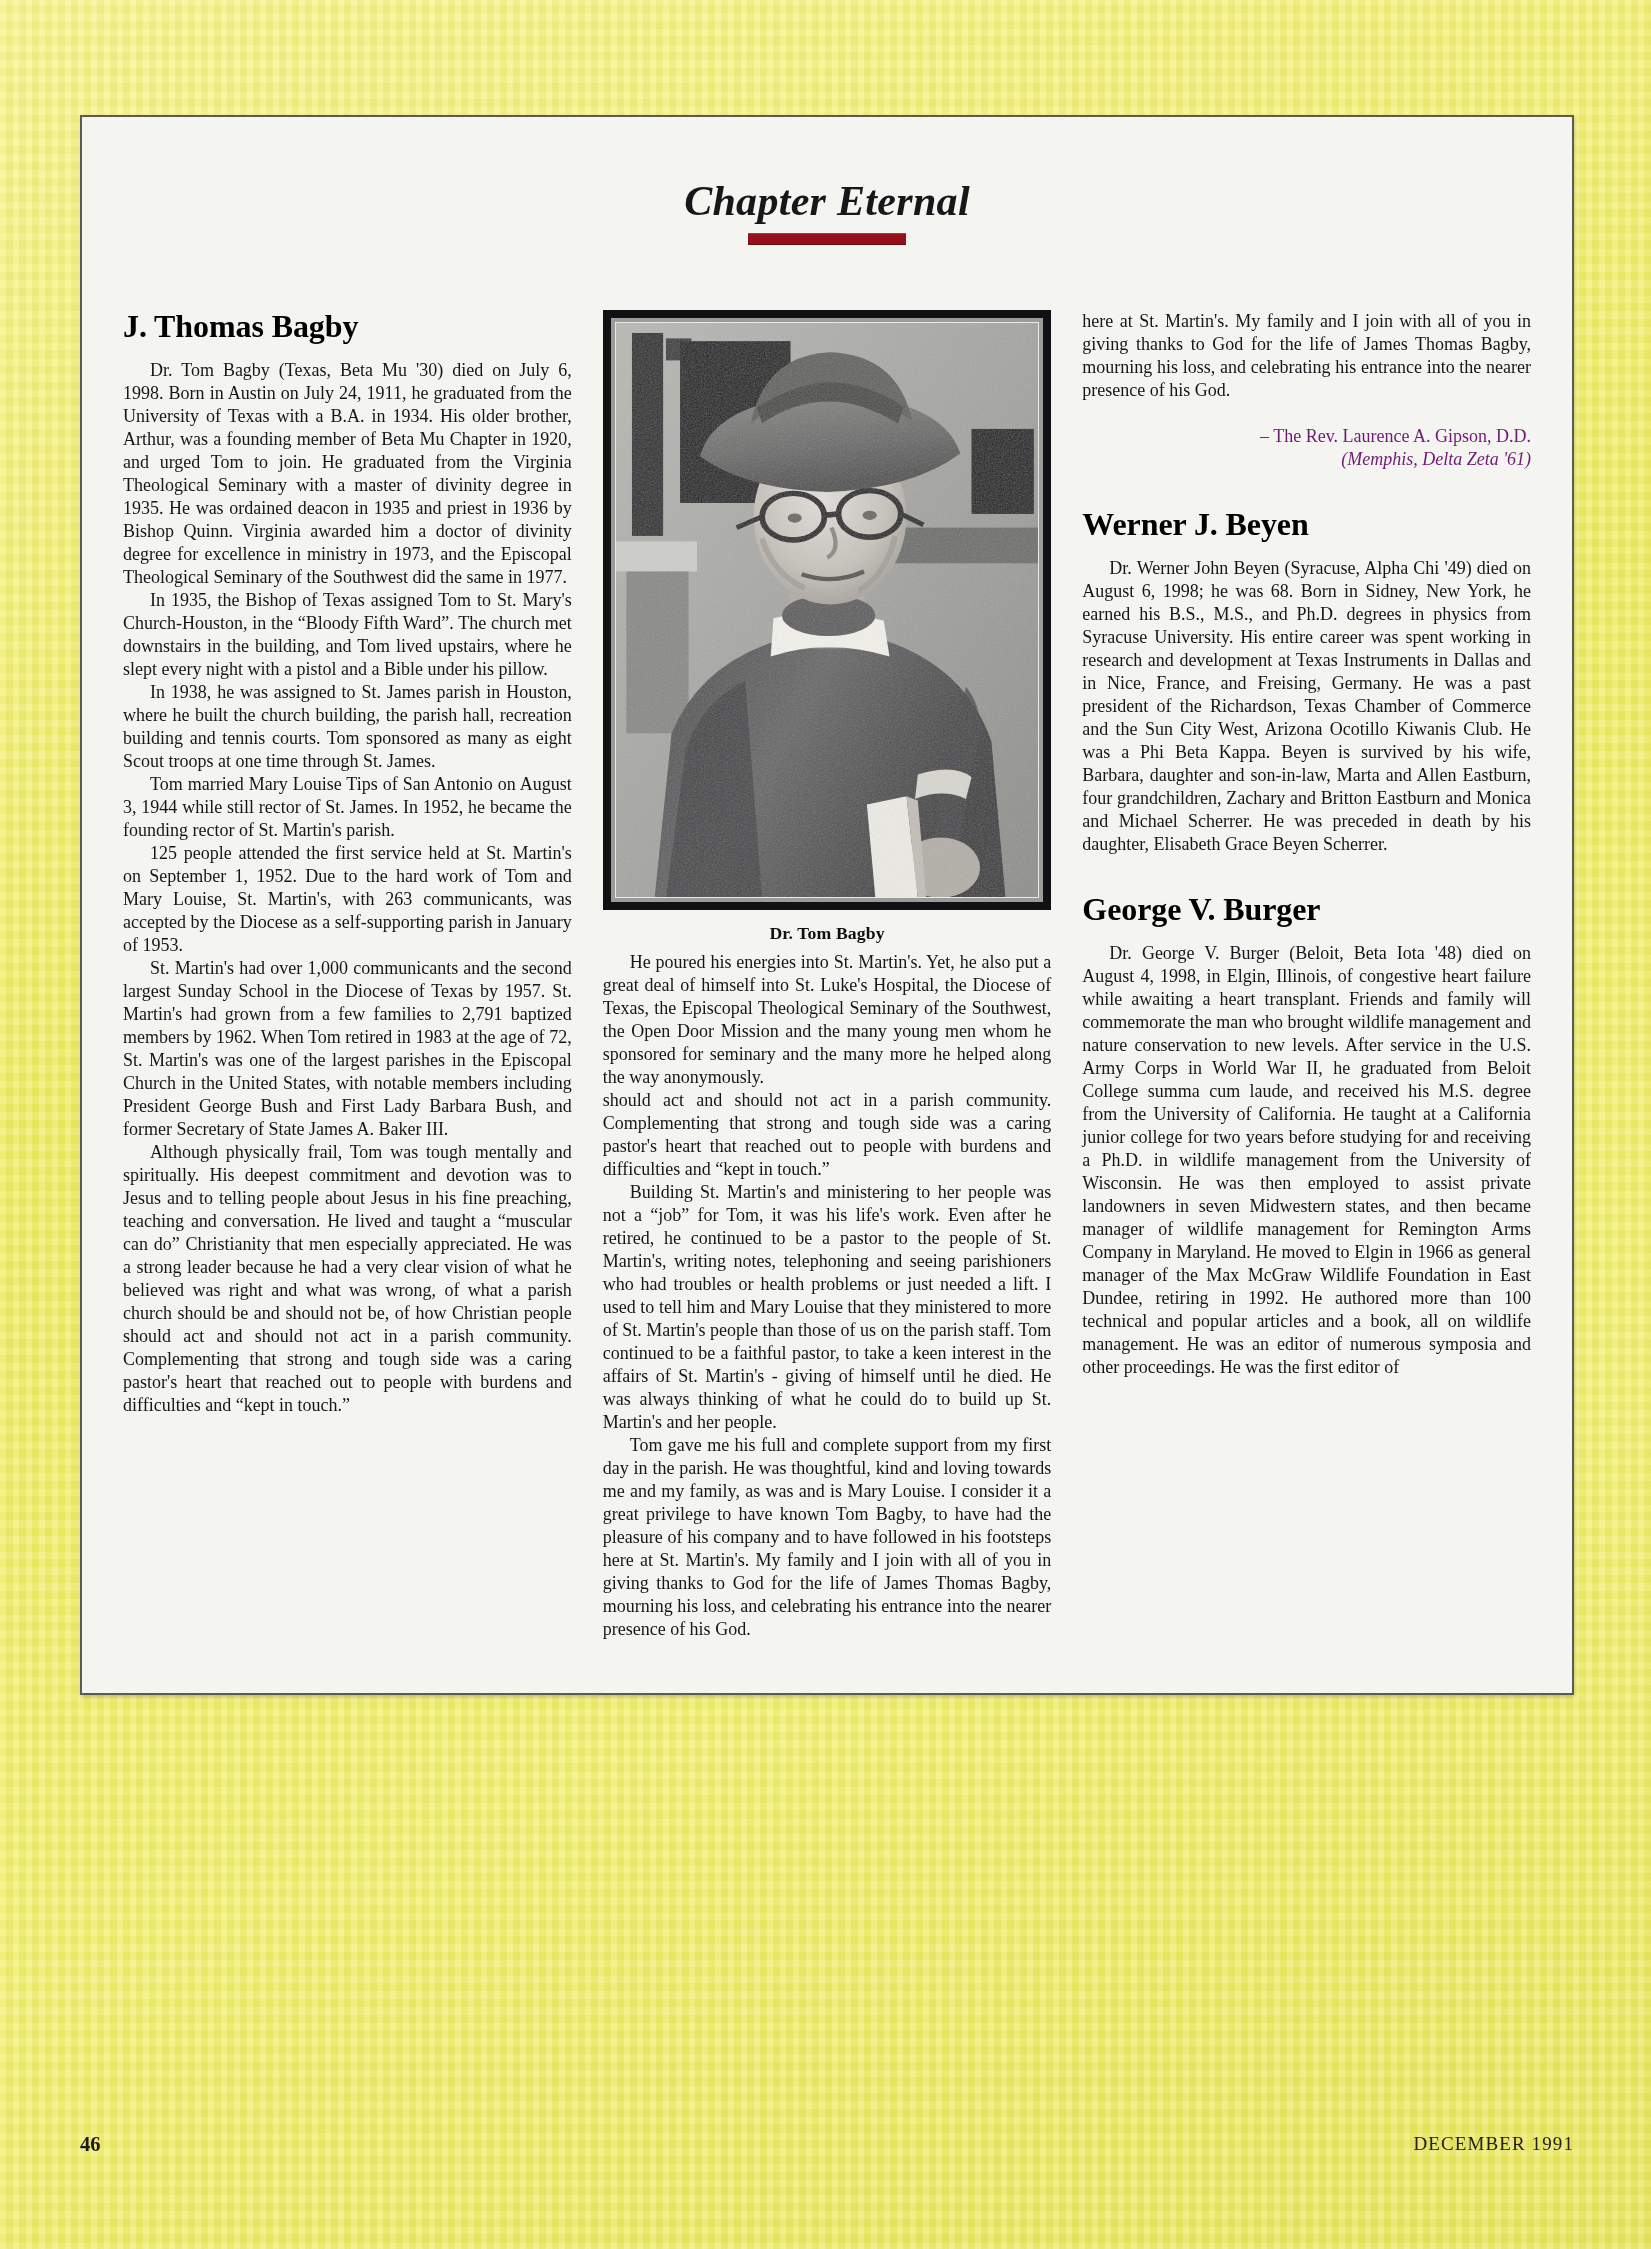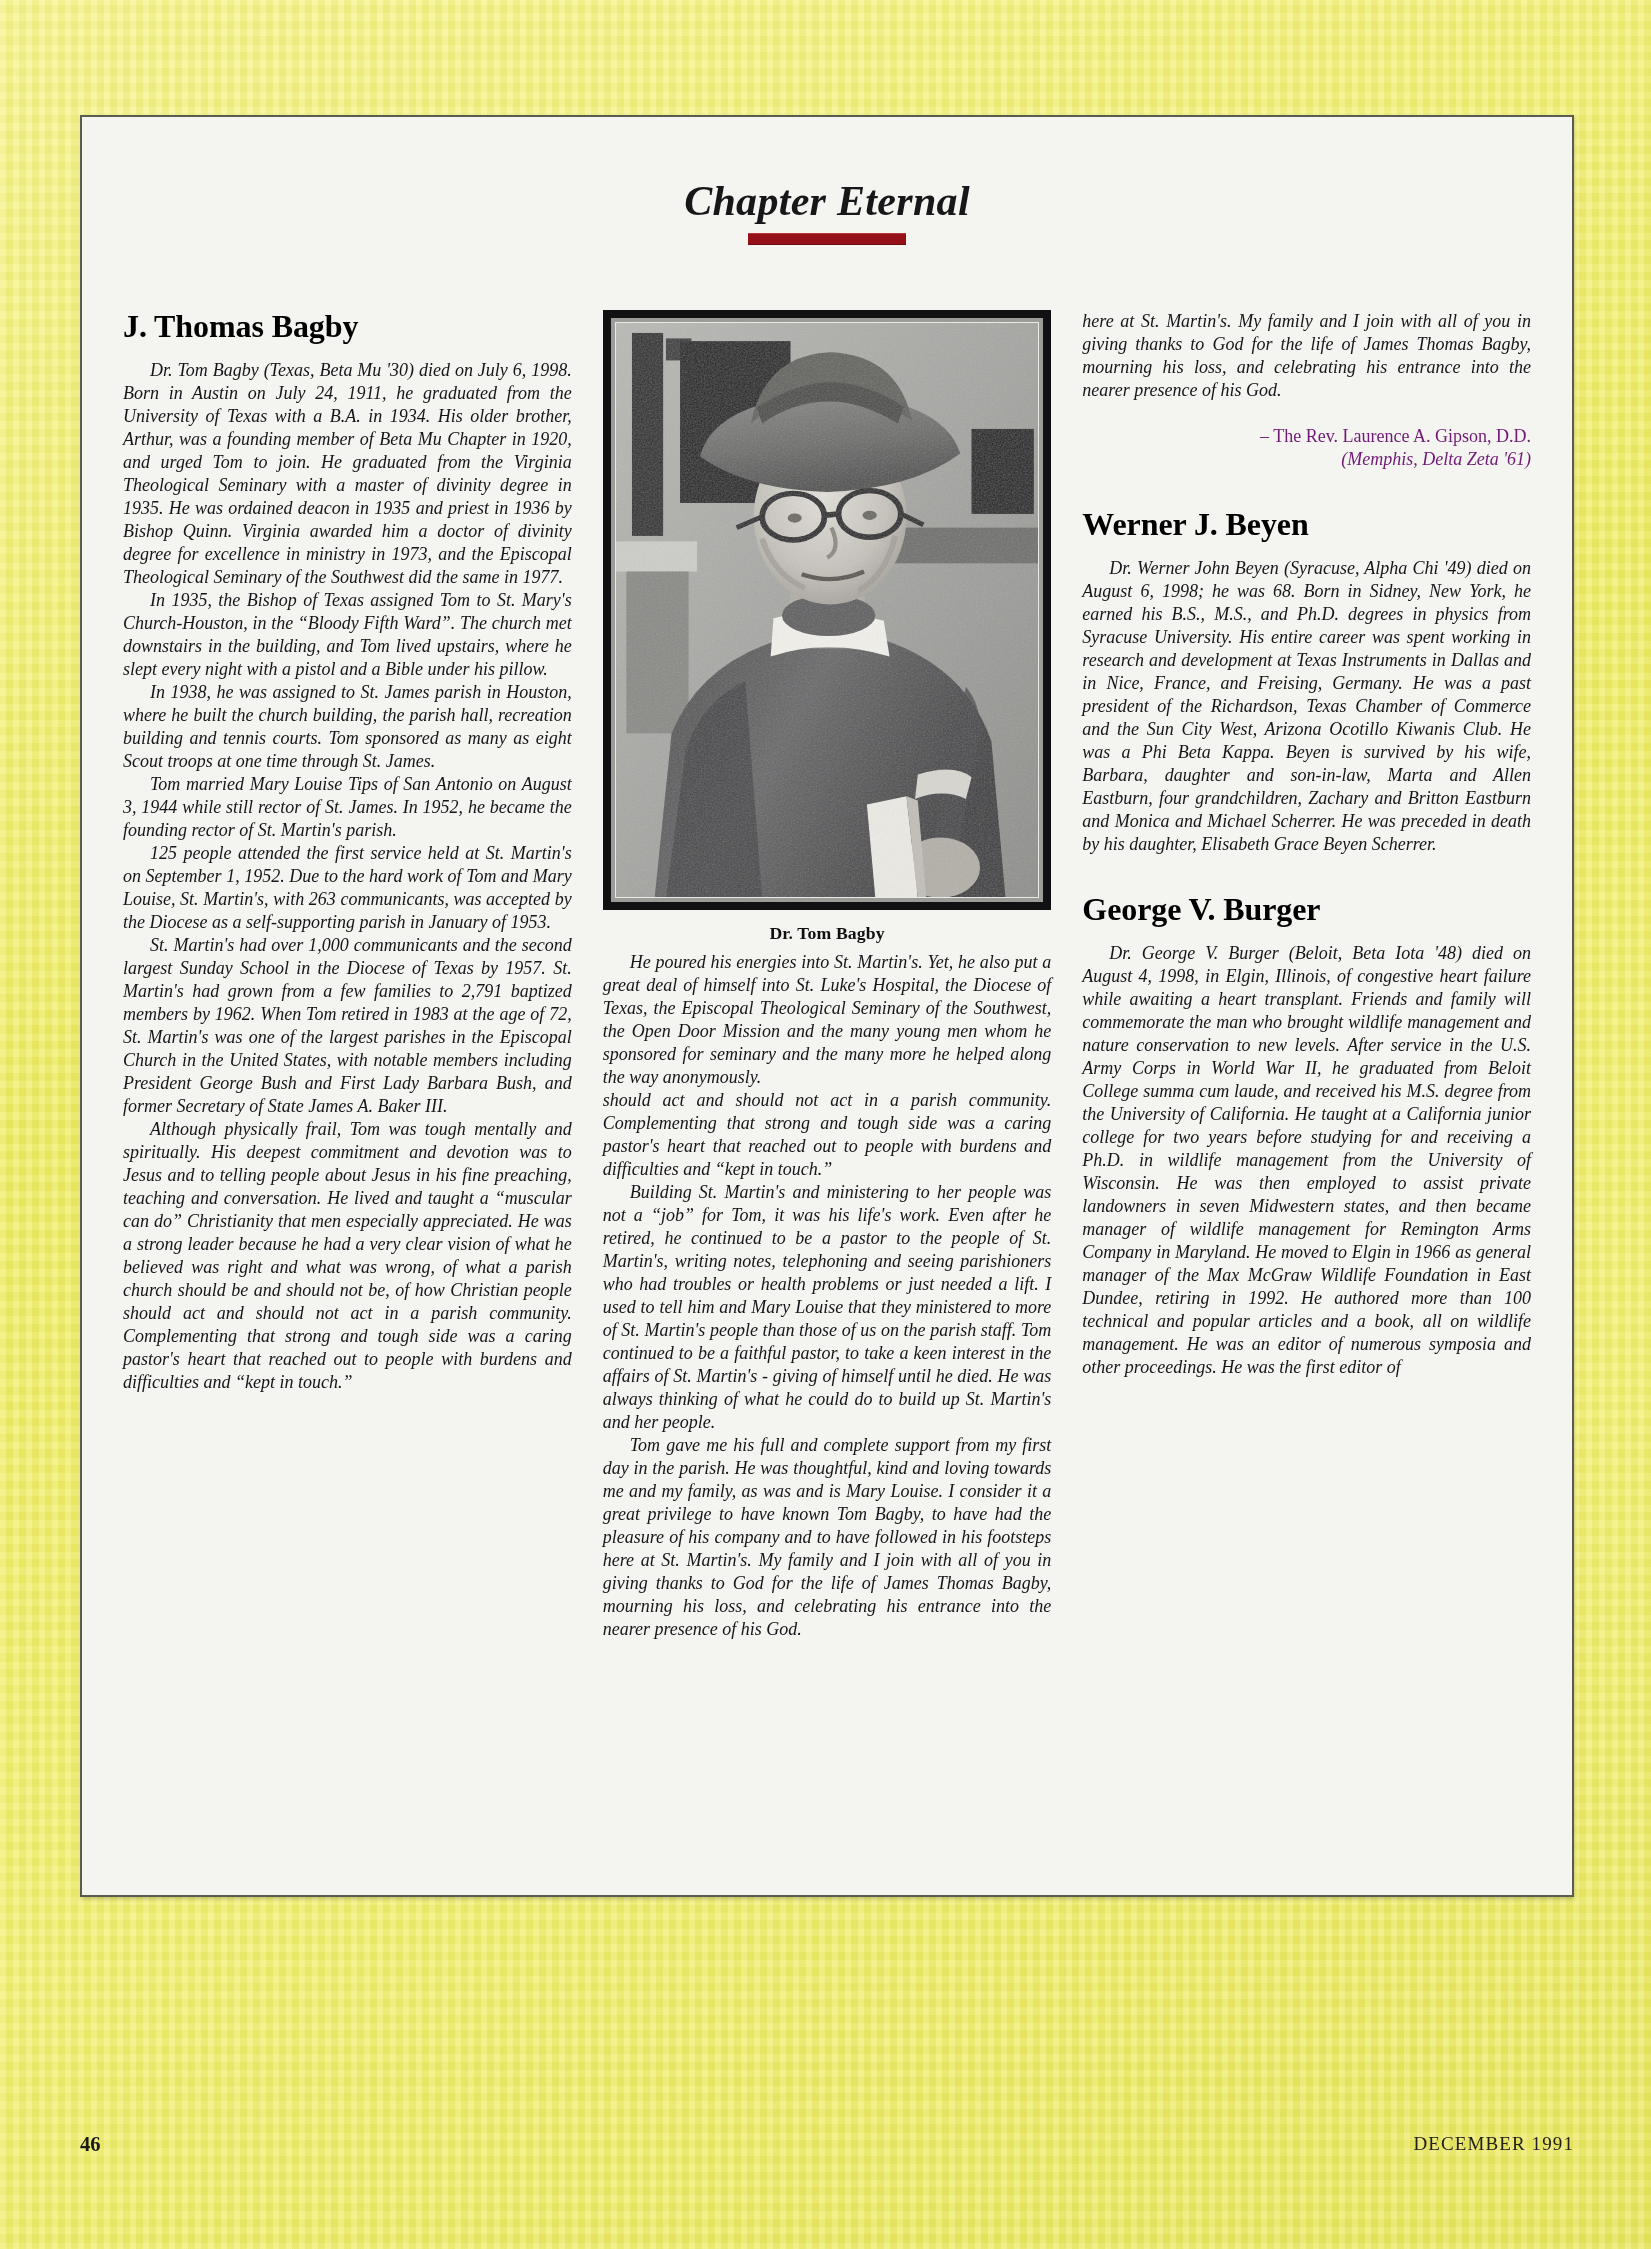--- a/index.html
+++ b/index.html
@@ -23,21 +23,21 @@
       repeating-linear-gradient(0deg, rgba(255,255,255,0.10) 0px, rgba(255,255,255,0.10) 7.5px, rgba(0,0,0,0.015) 7.5px, rgba(0,0,0,0.015) 15.7px),
       linear-gradient(160deg, #f6f488 0%, #efed60 40%, #f2f06d 70%, #e9e75a 100%);
     pointer-events: none;
   }
 
   .page {
     position: absolute;
     left: 80px;
     top: 115px;
     width: 1494px;
-    height: 1782px;
+    height: 1580px;
     background: #f4f4f1;
     border: 2px solid #5b5b50;
     box-shadow: 1.4px 2px 4.1px rgba(0,0,0,0.22);
     box-sizing: border-box;
   }
   .page-inner {
     position: absolute;
     left: 41px;
     top: 33px;
     right: 41px;
@@ -92,21 +92,20 @@
 
   p.body {
     font-size: 18px;
     line-height: 1.279;
     text-align: justify;
     text-justify: inter-word;
     margin: 0;
     text-indent: 27px;
     color: #16161a;
     hyphens: auto;
-    font-style: italic;
     -webkit-hyphens: auto;
   }
   p.body.noindent { text-indent: 0; }
   p.body + p.body { margin-top: 0; }
 
   .attribution {
     font-size: 18px;
     line-height: 1.279;
     text-align: right;
     margin-top: 23px;

